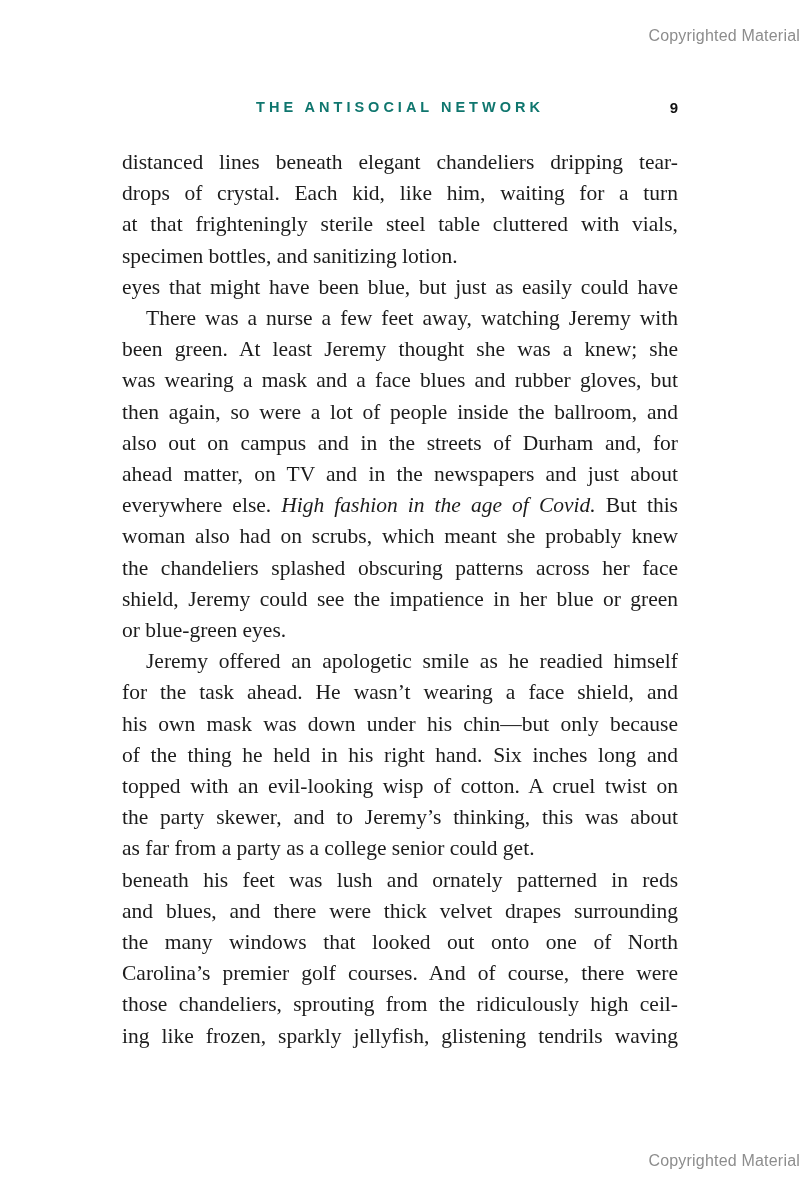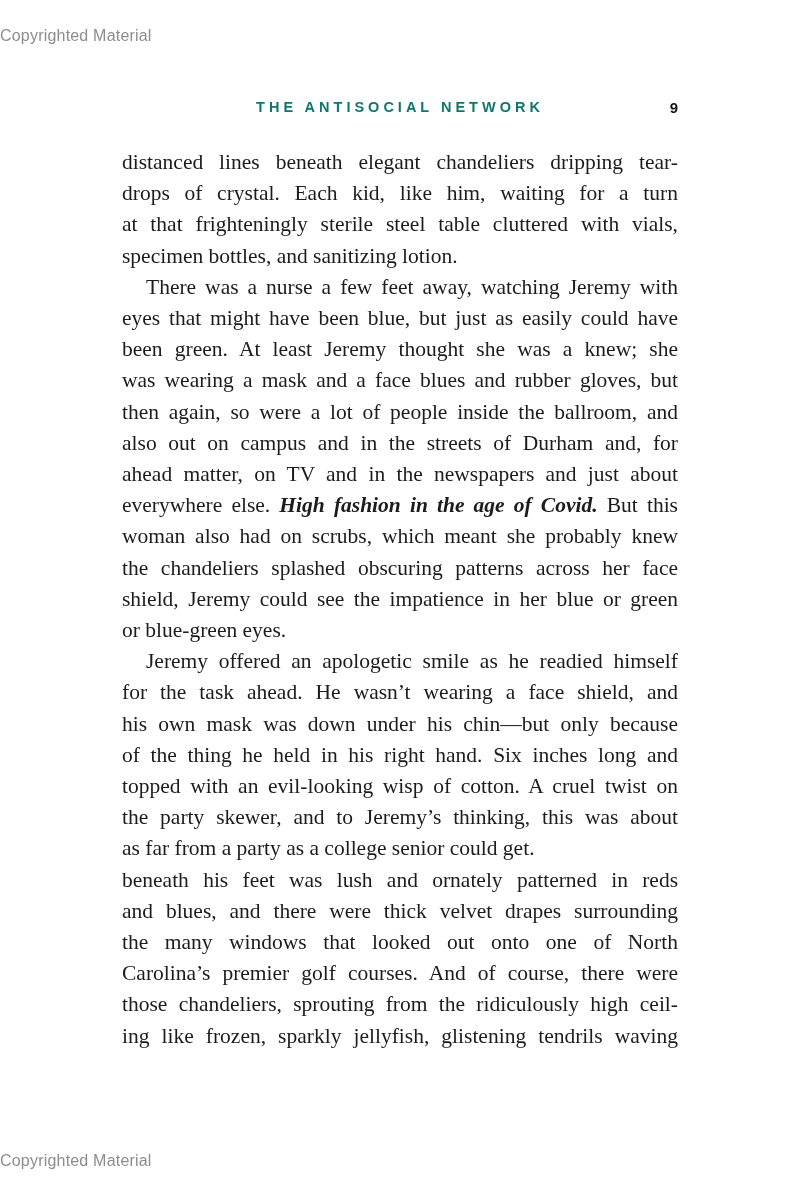--- a/index.html
+++ b/index.html
@@ -13,21 +13,21 @@
     height: 1200px;
     background: #ffffff;
     overflow: hidden;
     font-family: "Liberation Serif", serif;
     color: #1c1c1c;
   }
   .notice {
     position: absolute;
     left: 0;
     width: 100%;
-    text-align: left;
+    text-align: right;
     font-family: "Liberation Sans", sans-serif;
     font-size: 16px;
     color: #8d8d8d;
     letter-spacing: 0.2px;
   }
   .notice.top { top: 27px; }
   .notice.bottom { top: 1152px; }
   .running-head-row {
     position: absolute;
     top: 99px;
@@ -69,21 +69,21 @@
     text-align: justify;
     text-align-last: justify;
     white-space: normal;
   }
   .line.last {
     text-align-last: left;
   }
   .line.indent {
     text-indent: 24px;
   }
-  .italic { font-style: italic; font-weight: bold; }
+  .italic { font-style: italic; }
 </style>
 </head>
 <body>
 
 <div class="page">
 
   <div class="notice top">Copyrighted Material</div>
 
   <div class="running-head-row">
     <span class="running-head">THE ANTISOCIAL NETWORK</span>
@@ -91,22 +91,22 @@
   </div>
 
   <div class="body-text">
       <div class="paragraph">
         <div class="line"><span>distanced lines beneath elegant chandeliers dripping tear-</span></div>
         <div class="line"><span>drops of crystal. Each kid, like him, waiting for a turn</span></div>
         <div class="line"><span>at that frighteningly sterile steel table cluttered with vials,</span></div>
         <div class="line last"><span>specimen bottles, and sanitizing lotion.</span></div>
       </div>
       <div class="paragraph">
+        <div class="line"><span>eyes that might have been blue, but just as easily could have</span></div>
         <div class="line indent"><span>There was a nurse a few feet away, watching Jeremy with</span></div>
-        <div class="line"><span>eyes that might have been blue, but just as easily could have</span></div>
         <div class="line"><span>been green. At least Jeremy thought she was a knew; she</span></div>
         <div class="line"><span>was wearing a mask and a face blues and rubber gloves, but</span></div>
         <div class="line"><span>then again, so were a lot of people inside the ballroom, and</span></div>
         <div class="line"><span>also out on campus and in the streets of Durham and, for</span></div>
         <div class="line"><span>ahead matter, on TV and in the newspapers and just about</span></div>
         <div class="line"><span>everywhere else. </span><span class="italic">High fashion in the age of Covid.</span><span> But this</span></div>
         <div class="line"><span>woman also had on scrubs, which meant she probably knew</span></div>
         <div class="line"><span>the chandeliers splashed obscuring patterns across her face</span></div>
         <div class="line"><span>shield, Jeremy could see the impatience in her blue or green</span></div>
         <div class="line last"><span>or blue-green eyes.</span></div>

